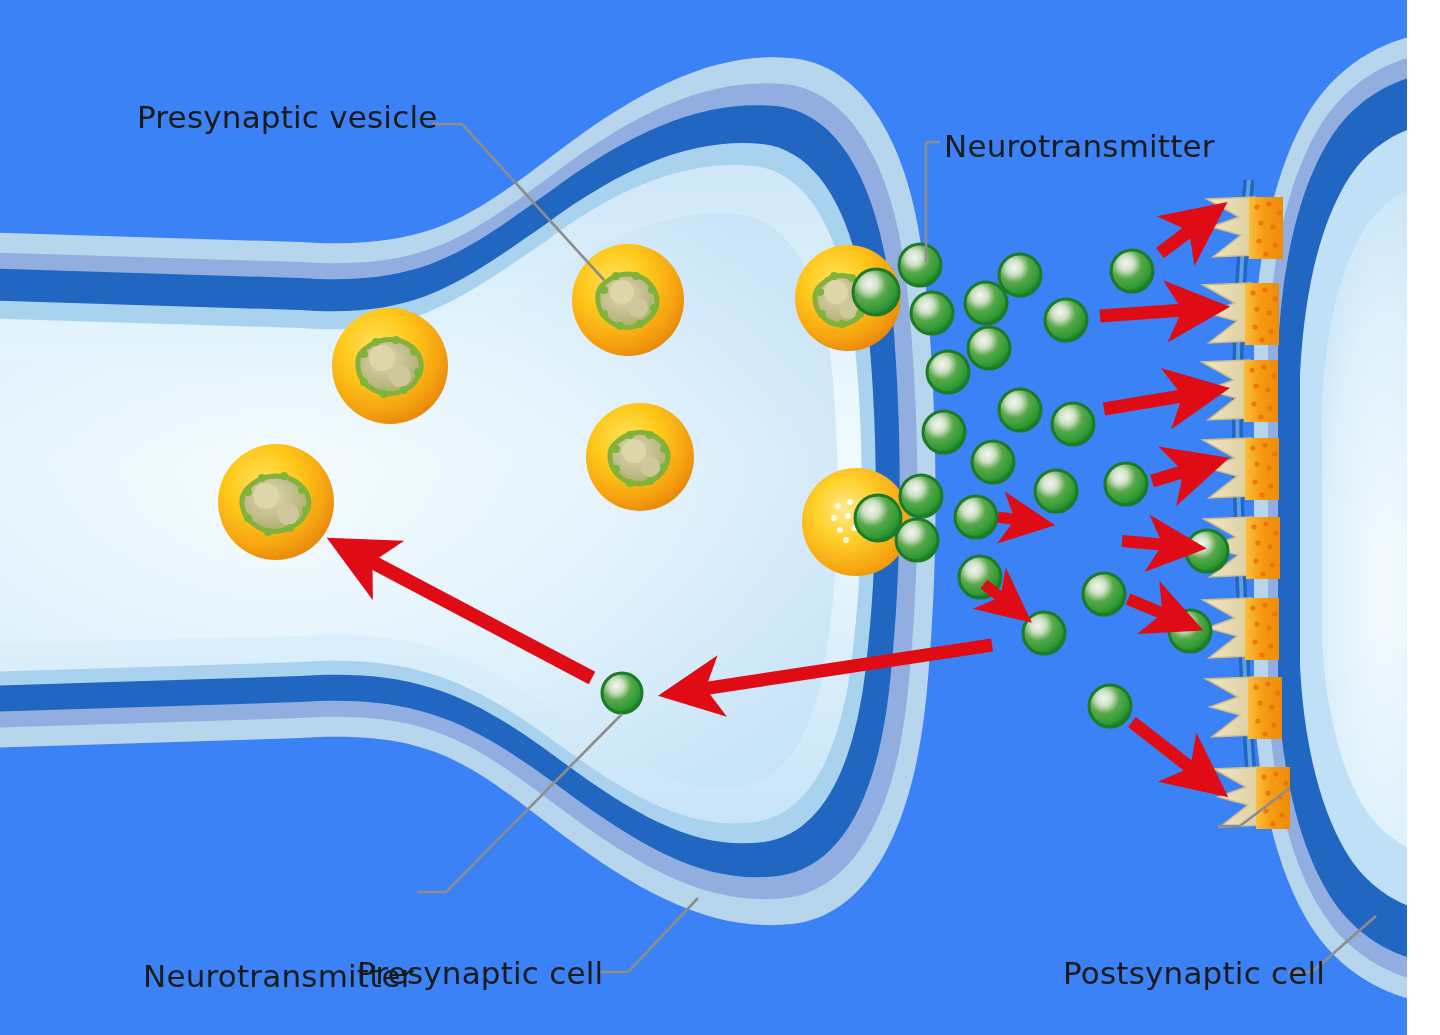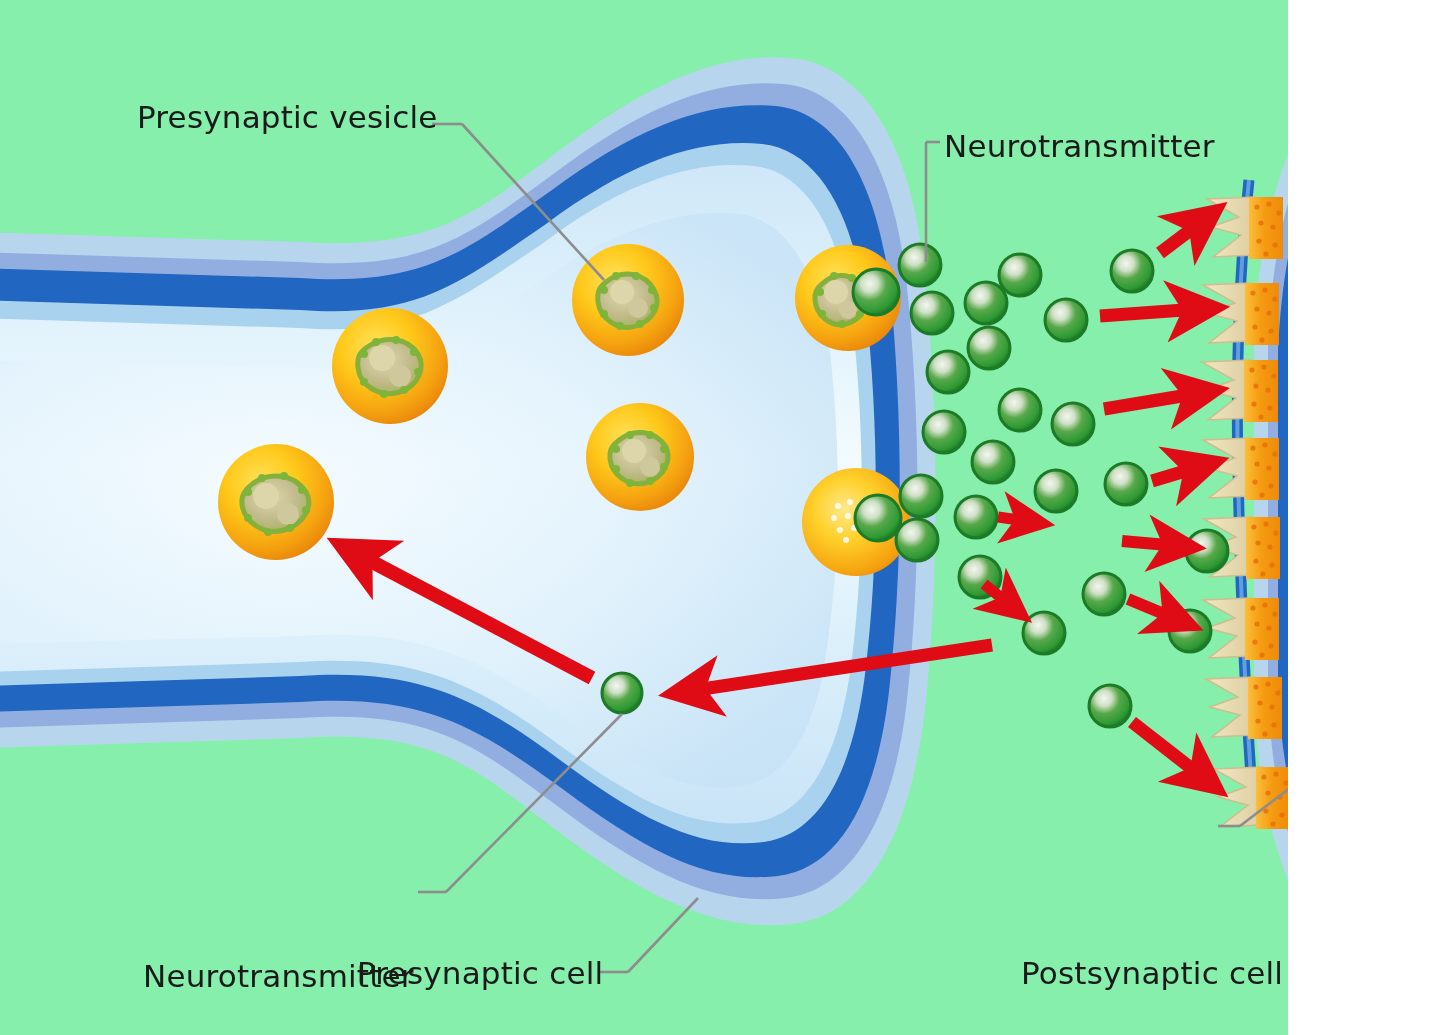--- a/index.html
+++ b/index.html
@@ -1,36 +1,37 @@
 <!DOCTYPE html>
 <html><head>
 <meta charset="utf-8">
 <style>
   html,body{margin:0;padding:0;background:#ffffff;}
   #stage{
-    position:relative;width:1288px;height:1035px;overflow:hidden;
-    background:#86efac;
+    position:relative;width:1395px;height:1035px;overflow:hidden;
+    background:#3b82f6;
     font-family:"DejaVu Sans", sans-serif;
+    padding-left:12px;
   }
   svg.layer{position:absolute;left:0;top:0;width:1440px;height:1035px;}
   .lbl{
     position:absolute;
     font-family:"DejaVu Sans", sans-serif;
     font-size:31px;
     color:#1a1a1a;
     white-space:pre;
     line-height:1.38;
     letter-spacing:0.2px;
   }
   #lbl-presyn-vesicle{left:137px;top:96px;}
   #lbl-neurotransmitter{left:944px;top:125px;}
   #lbl-receptor{left:1000px;top:803px;}
   #lbl-reuptake{left:143px;top:869px;}
   #lbl-presyn-cell{left:357px;top:952px;}
-  #lbl-postsyn-cell{left:1021px;top:952px;}
+  #lbl-postsyn-cell{left:1063px;top:952px;}
 </style>
 </head>
 <body>
 
 <div id="stage">
 
   <svg class="layer" viewBox="0 0 1440 1035" preserveAspectRatio="none">
     <defs>
 
       <linearGradient id="cytoGrad" x1="0" y1="0" x2="0" y2="1">

